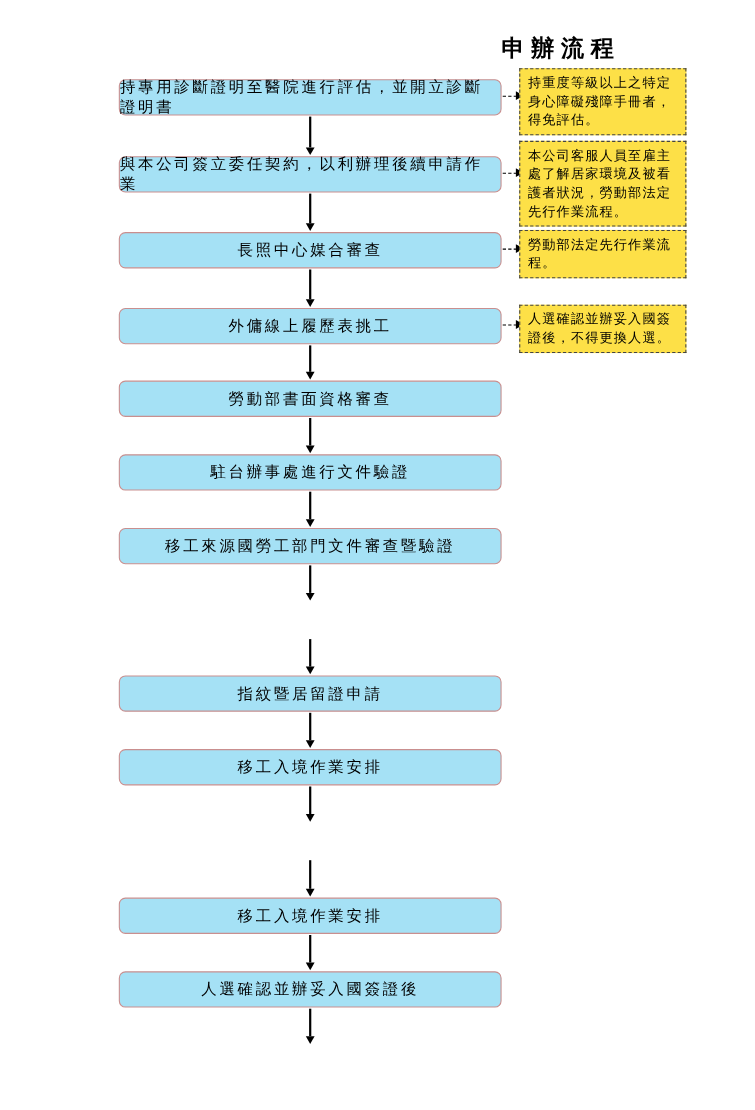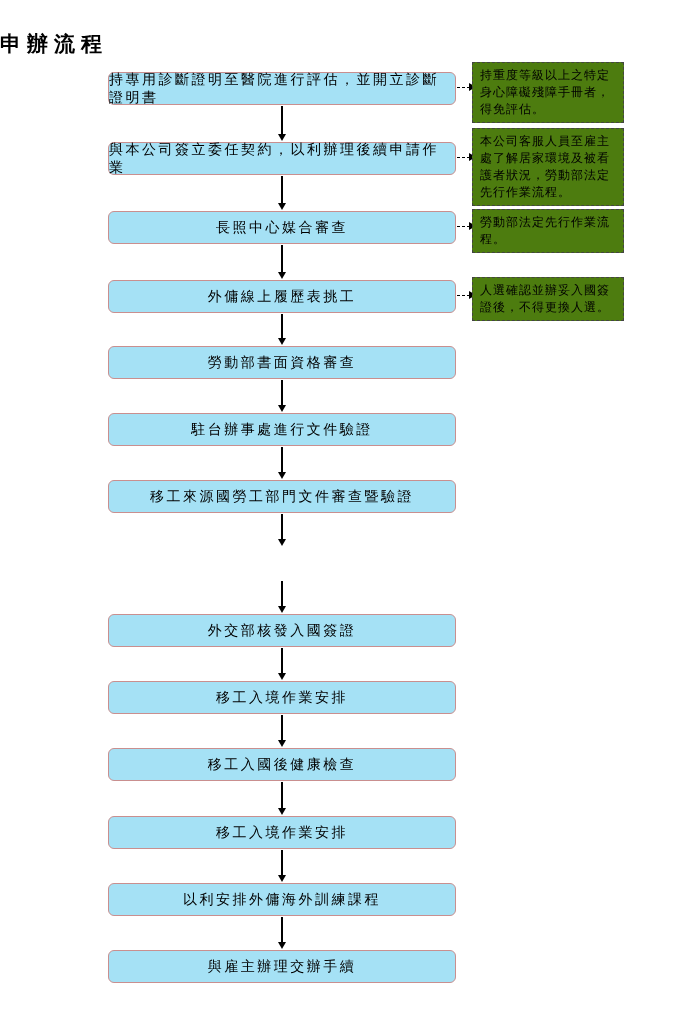--- a/index.html
+++ b/index.html
@@ -1,39 +1,39 @@
 <!DOCTYPE html>
 <html><head>
 <meta charset="utf-8">
 <style>
   html,body{margin:0;padding:0;background:#ffffff;}
   body{font-family:"Liberation Serif","DejaVu Serif",serif;color:#000;}
   #canvas{position:relative;width:686px;height:1009px;background:#fff;overflow:hidden;}
 
   .page-title{
-    position:absolute;left:0;top:30px;width:564px;text-align:left;
+    position:absolute;left:0;top:30px;width:564px;text-align:right;
     font-size:21px;letter-spacing:6px;font-weight:600;
   }
 
   .flow-box{
     position:absolute;left:108px;width:348px;height:33px;
     background:#A5E1F5;border:1.5px solid #C98F8F;border-radius:6px;
     box-sizing:border-box;display:flex;align-items:center;justify-content:center;
     font-size:14px;letter-spacing:2.5px;
   }
 
   .v-arrow{position:absolute;left:281px;width:1.6px;background:#000;}
   .v-arrow::after{
     content:"";position:absolute;left:-3.4px;bottom:-7px;width:0;height:0;
     border-left:4px solid transparent;border-right:4px solid transparent;
     border-top:7px solid #000;
   }
 
   .callout{
-    position:absolute;left:472px;width:152px;background:#4d7c0f;
+    position:absolute;left:472px;width:152px;background:#fde047;
     border:1.6px dashed #444;box-sizing:border-box;
     padding:4px 7px;font-size:12px;line-height:17px;letter-spacing:1px;
   }
 
   .h-arrow{position:absolute;left:457px;width:13px;height:0;border-top:1.6px dashed #000;}
   .h-arrow::after{
     content:"";position:absolute;right:-6px;top:-4.6px;width:0;height:0;
     border-top:4px solid transparent;border-bottom:4px solid transparent;
     border-left:7px solid #000;
   }
@@ -60,36 +60,30 @@
   <div class="flow-box" style="top:280px">
       <span>外傭線上履歷表挑工</span>
     </div>
   <div class="flow-box" style="top:413px">
       <span>駐台辦事處進行文件驗證</span>
     </div>
   <div class="flow-box" style="top:480px">
       <span>移工來源國勞工部門文件審查暨驗證</span>
     </div>
   <div class="flow-box" style="top:614px">
-      <span>外交部核發入國簽證</span>
+      <span>指紋暨居留證申請</span>
     </div>
   <div class="flow-box" style="top:681px">
       <span>移工入境作業安排</span>
-    </div>
-  <div class="flow-box" style="top:748px">
-      <span>移工入國後健康檢查</span>
     </div>
   <div class="flow-box" style="top:816px">
       <span>移工入境作業安排</span>
     </div>
   <div class="flow-box" style="top:883px">
-      <span>以利安排外傭海外訓練課程</span>
-    </div>
-  <div class="flow-box" style="top:950px">
-      <span>與雇主辦理交辦手續</span>
+      <span>人選確認並辦妥入國簽證後</span>
     </div>
 
   <div class="v-arrow" style="top:106px;height:28px"></div>
   <div class="v-arrow" style="top:176px;height:27px"></div>
   <div class="v-arrow" style="top:245px;height:27px"></div>
   <div class="v-arrow" style="top:314px;height:24px"></div>
   <div class="v-arrow" style="top:380px;height:25px"></div>
   <div class="v-arrow" style="top:447px;height:25px"></div>
   <div class="v-arrow" style="top:514px;height:25px"></div>
   <div class="v-arrow" style="top:581px;height:25px"></div>

